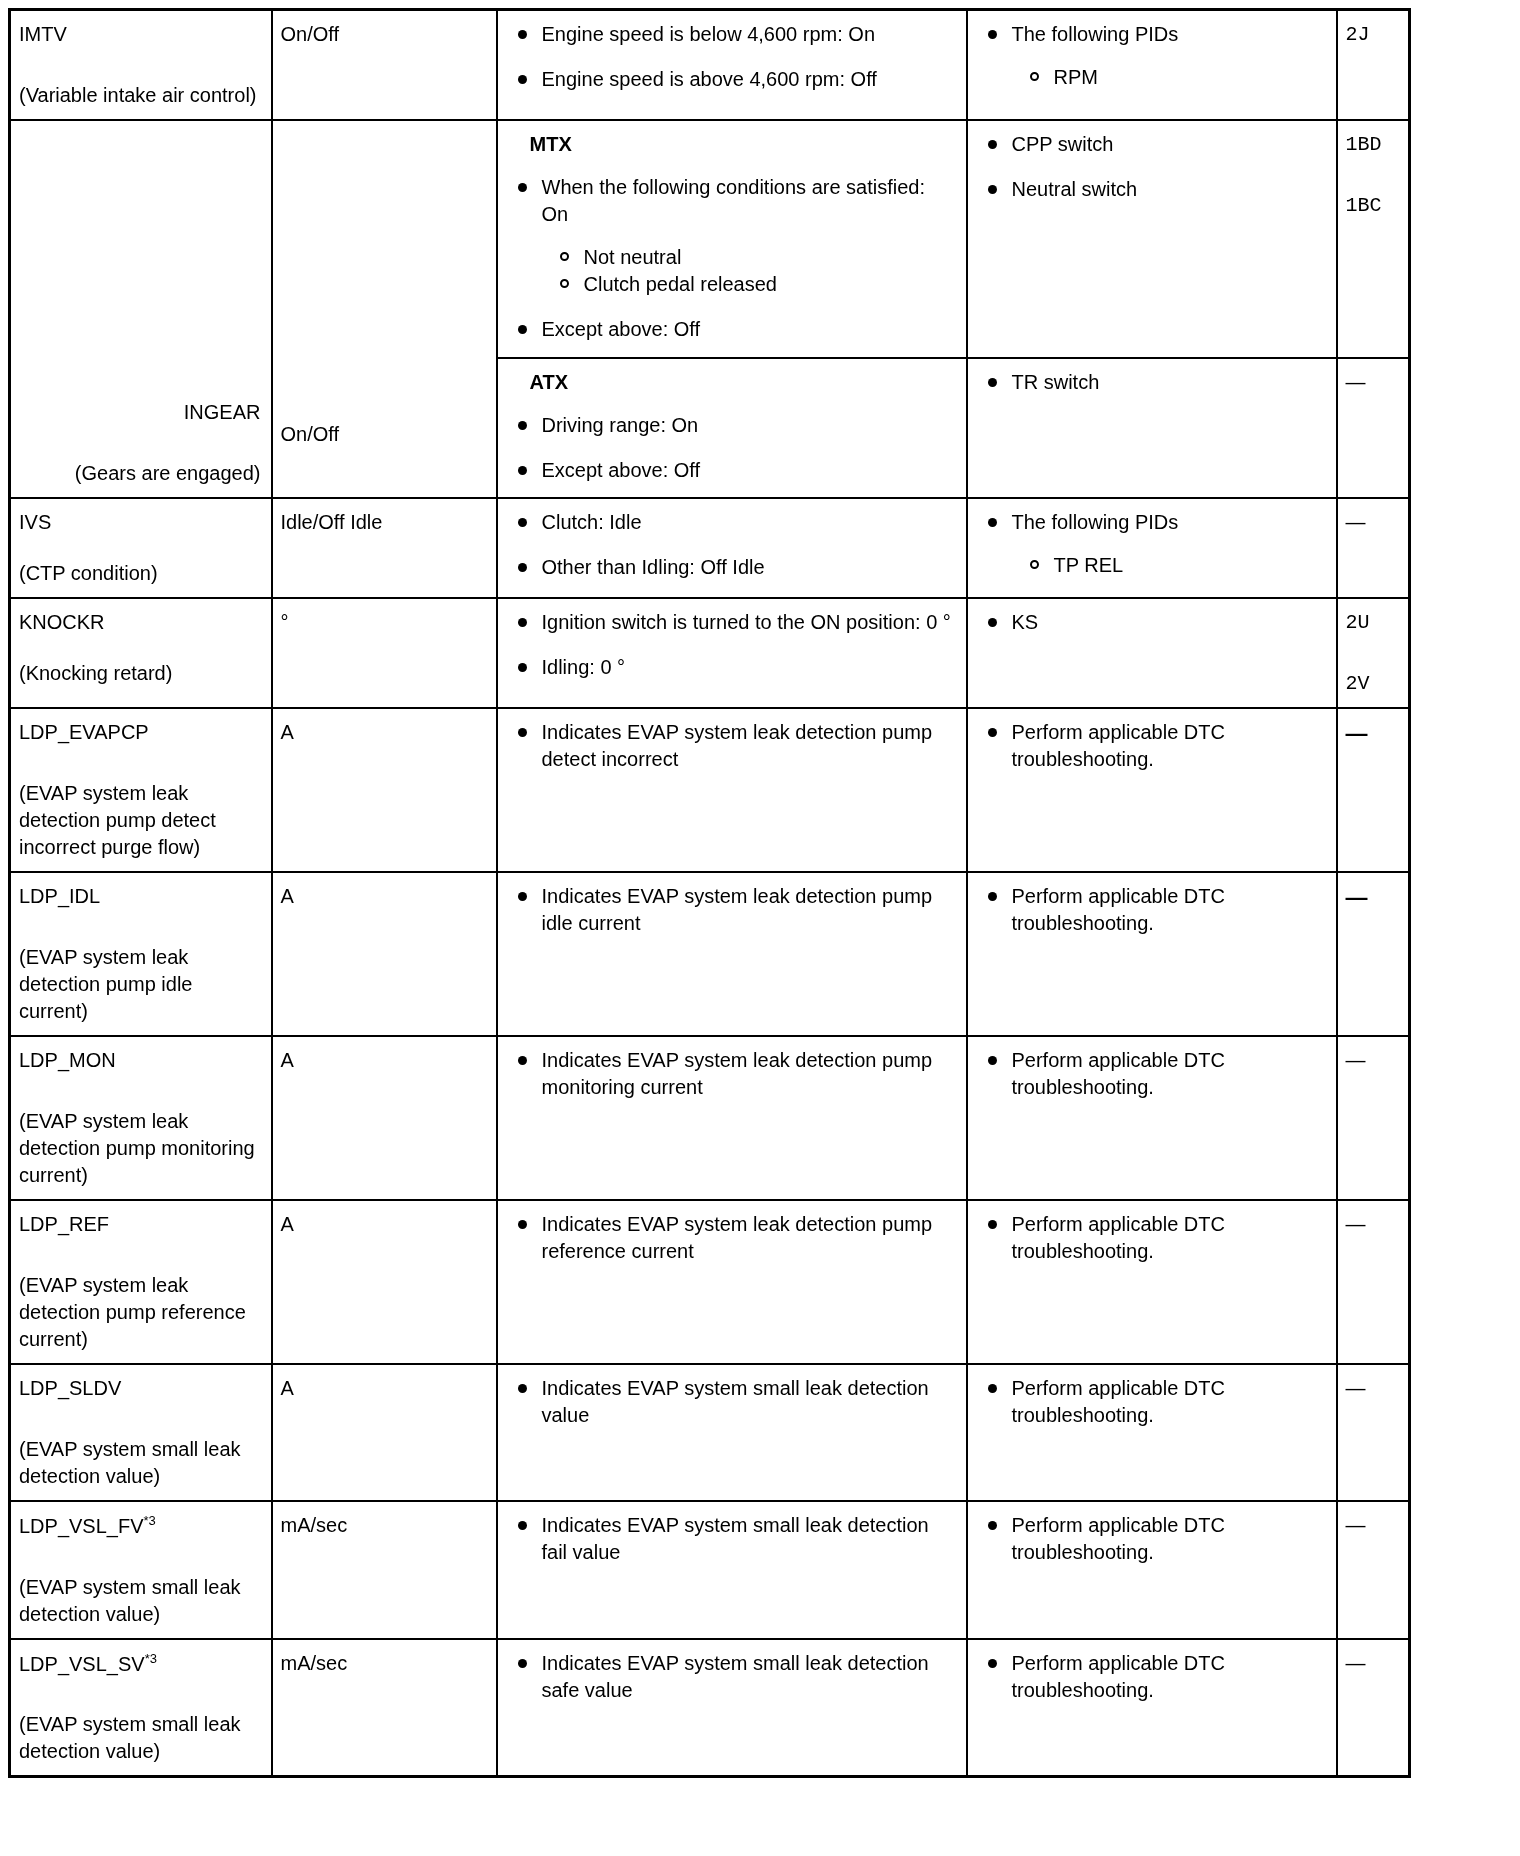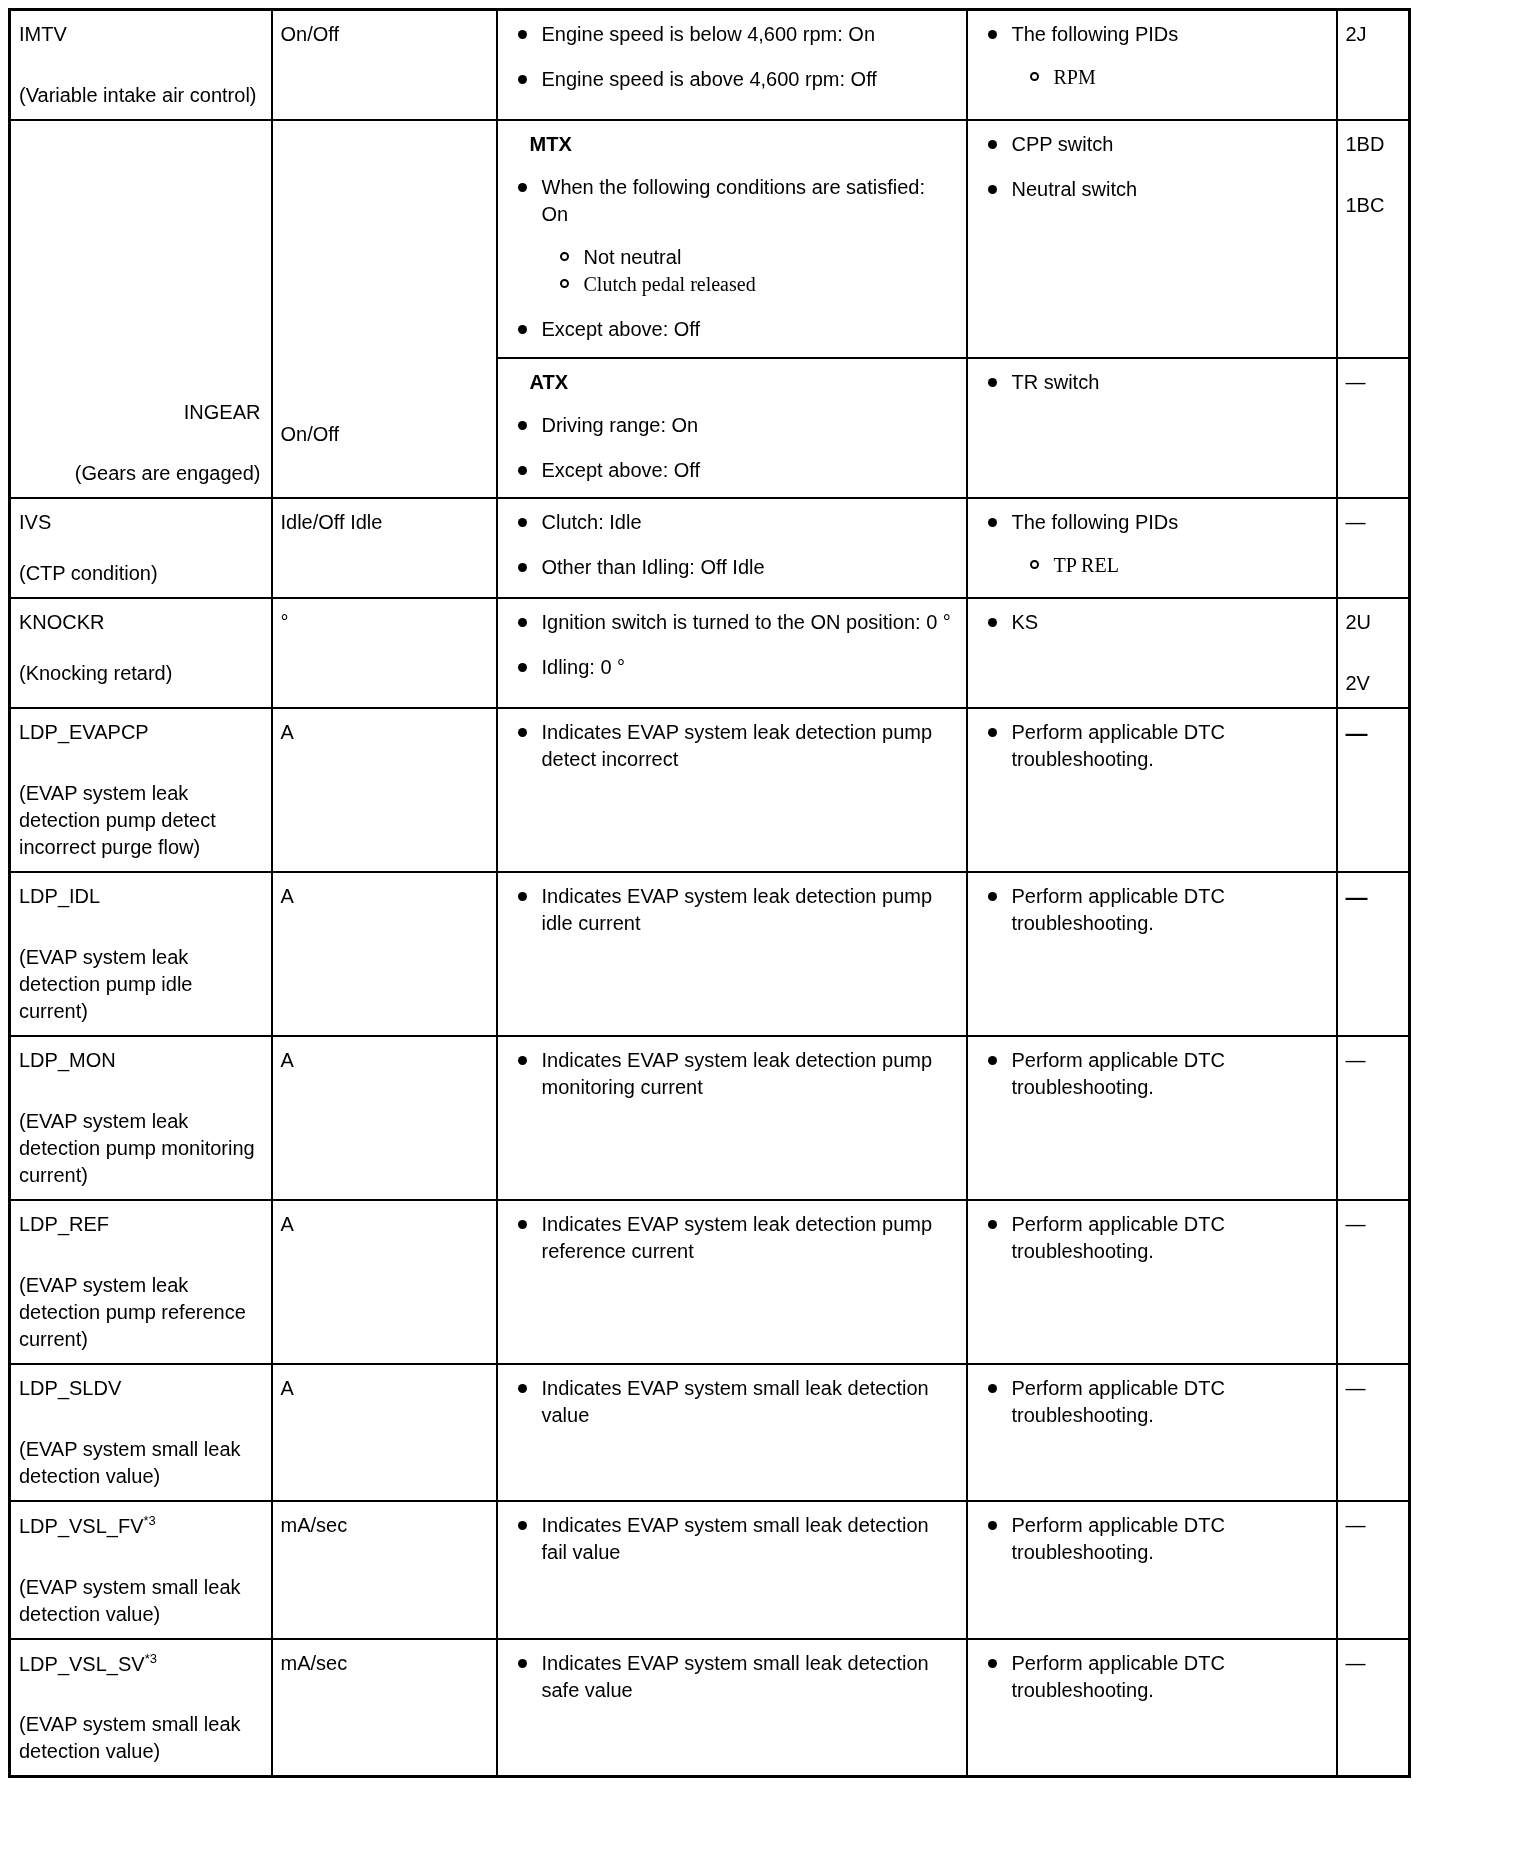--- a/index.html
+++ b/index.html
@@ -67,38 +67,38 @@
   }
   ul.sub {
     list-style: none;
     margin: 16px 0 0 0;
     padding: 0;
   }
   ul.sub > li {
     position: relative;
     padding-left: 42px;
   }
-  ul.sub > li:last-child { margin-bottom: 0; font-family: Liberation Serif, serif; }
+  ul.sub > li:last-child { margin-bottom: 0; }
   ul.sub > li::before {
     content: "";
     position: absolute;
     left: 18px;
     top: 8px;
     width: 9px;
     height: 9px;
     border: 2px solid #000;
     border-radius: 50%;
     box-sizing: border-box;
   }
   .subhead {
     font-weight: bold;
     margin: 0 0 16px 24px;
   }
   .ref-cell { padding-left: 10px; }
-  .ref-line { display: block; }
+  .ref-line { display: block; font-family: Liberation Mono, monospace; }
   .ref-line + .ref-line { margin-top: 34px; }
   .dash { display: block; text-align: left; }
   .dash-bold { font-weight: bold; font-size: 22px; }
   .pad-top { padding-top: 46px; }
   .pad-top-lg { padding-top: 70px; }
   .pad-top-md { padding-top: 58px; }
   .cond-pad { padding-top: 42px; }
   .center-v { padding-top: 52px; }
   .sup { font-size: 13px; vertical-align: super; }
 </style>

